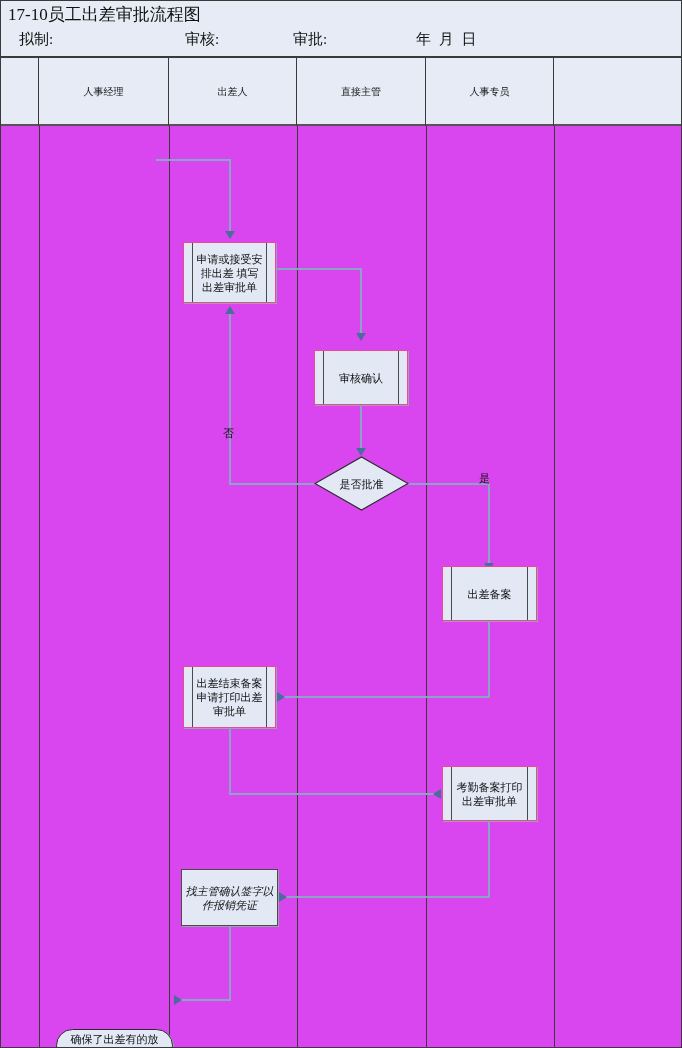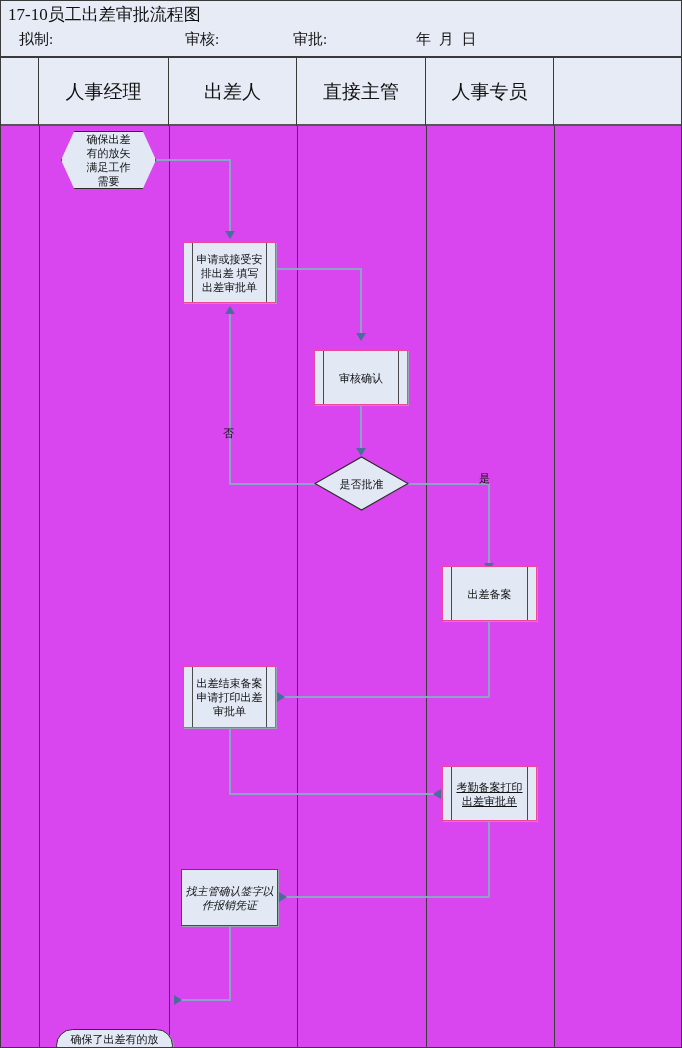--- a/index.html
+++ b/index.html
@@ -14,21 +14,21 @@
   .sub{position:absolute;top:29px;font-size:15px;color:#111;white-space:nowrap;}
   #sub-draft{left:18px;}
   #sub-review{left:163px;margin-left:21px;}
   #sub-approve{left:292px;}
   #sub-date{left:415px;letter-spacing:2px;}
 
   
   #lanehead{position:absolute;left:0;top:57px;width:682px;height:68px;background:#e6ebf5;
             border-bottom:2px solid #555;box-sizing:border-box;}
   .lane-h{position:absolute;top:0;height:68px;display:flex;align-items:center;
-          justify-content:center;font-size:19px;color:#111;box-sizing:border-box;
+          justify-content:center;font-size:10px;color:#111;box-sizing:border-box;
           border-right:1px solid #3a3a3a;}
 
   
   #body{position:absolute;left:0;top:125px;width:682px;height:921px;}
   .vline{position:absolute;top:0;width:1px;height:921px;background:#3a3a3a;}
 
   
   .shape{position:absolute;box-sizing:border-box;display:flex;align-items:center;
          justify-content:center;text-align:center;font-size:11px;line-height:14px;
          color:#111;}
@@ -120,26 +120,20 @@
     <div class="arr arr-l" style="left:432px;top:663px;"></div>
 
     <div class="ln lnv" style="left:487px;top:695px;height:77px;"></div>
     <div class="ln lnh" style="left:285px;top:770px;width:204px;"></div>
     <div class="arr arr-r" style="left:278px;top:766px;"></div>
 
     <div class="ln lnv" style="left:228px;top:800px;height:75px;"></div>
     <div class="ln lnh" style="left:180px;top:873px;width:50px;"></div>
     <div class="arr arr-r" style="left:173px;top:869px;"></div>
 
-    <div class="shape hexa" style="left:60px;top:5px;width:95px;height:58px;">
-      <span style="white-space:pre-line;">确保出差
-有的放矢
-满足工作
-需要</span>
-    </div>
 
     <div class="shape proc" style="left:182px;top:116px;width:93px;height:61px;">
       <span style="white-space:pre-line;">申请或接受安
 排出差 填写
 出差审批单</span>
     </div>
 
     <div class="shape proc" style="left:313px;top:224px;width:94px;height:55px;">
       <span style="white-space:pre-line;">审核确认</span>
     </div>
@@ -155,21 +149,21 @@
       <span style="white-space:pre-line;">出差备案</span>
     </div>
 
     <div class="shape proc" style="left:182px;top:540px;width:93px;height:62px;">
       <span style="white-space:pre-line;">出差结束备案
 申请打印出差
 审批单</span>
     </div>
 
     <div class="shape proc" style="left:441px;top:640px;width:95px;height:55px;">
-      <span style="white-space:pre-line;text-decoration:underline;">考勤备案打印
+      <span style="white-space:pre-line;">考勤备案打印
 出差审批单</span>
     </div>
 
     <div class="shape rect" style="left:180px;top:743px;width:97px;height:57px;font-style:italic;">
       <span style="white-space:pre-line;">找主管确认签字以
 作报销凭证</span>
     </div>
 
     <div class="shape term" style="left:55px;top:858px;width:117px;height:33px;margin-top:45px;">
       <span style="white-space:pre-line;">确保了出差有的放

